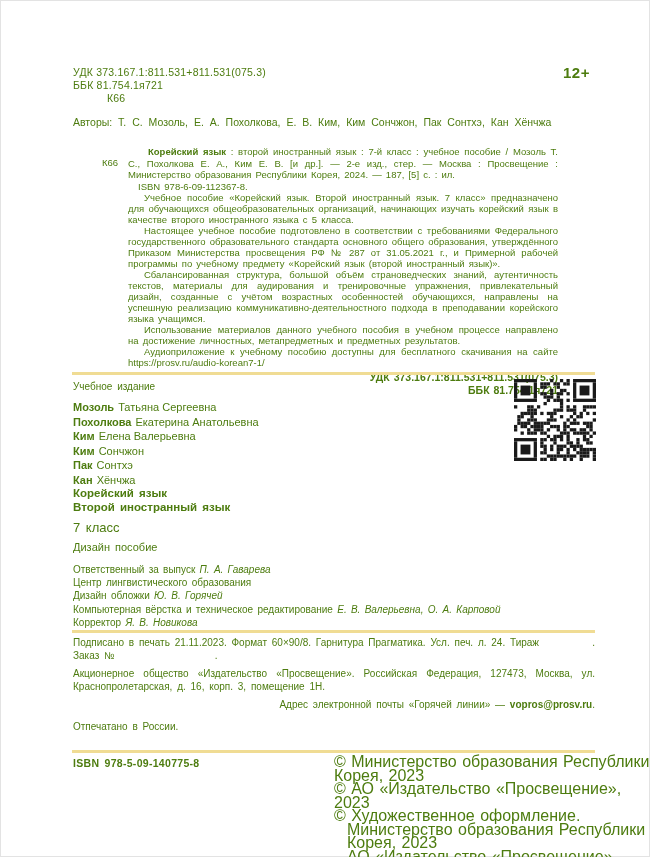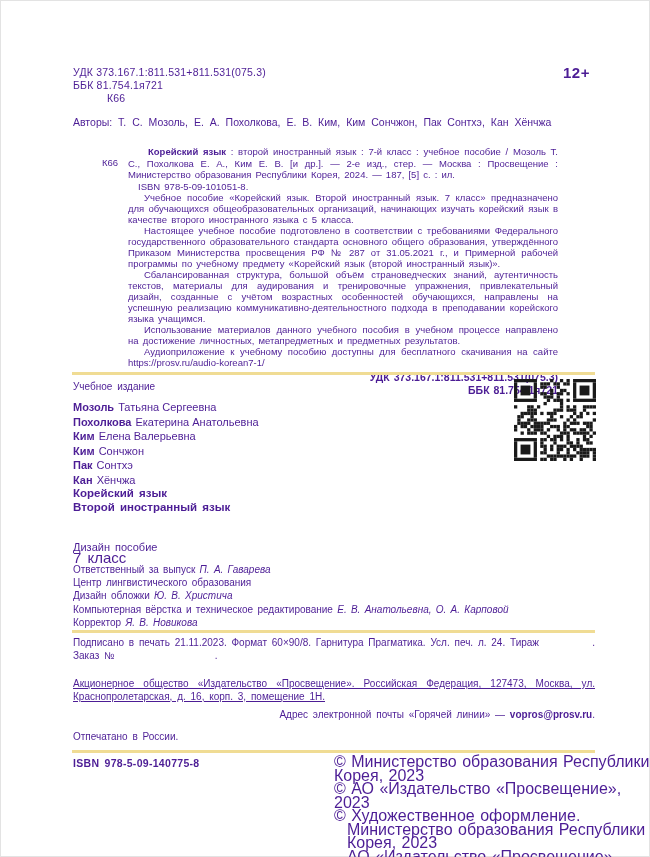--- a/index.html
+++ b/index.html
@@ -3,21 +3,21 @@
 <meta charset="utf-8">
 <style>
   html,body{margin:0;padding:0;background:#ffffff;}
   .page{
     position:relative;
     width:650px;height:857px;
     background:#ffffff;
     box-sizing:border-box;
     box-shadow:inset 0 0 0 1px #e3e3e3;
     font-family:"Liberation Sans","DejaVu Sans",sans-serif;
-    color:#4c1d95;
+    color:#4d7c0f;
     overflow:hidden;
   }
   .abs{position:absolute;}
   
   .top-codes{top:66px;left:73px;font-size:10.5px;line-height:13px;letter-spacing:.2px;}
   .top-codes .c3{padding-left:34px;}
   .age-badge{top:64px;left:563px;font-size:15px;font-weight:bold;letter-spacing:.5px;}
   .authors-line{top:116px;left:73px;width:522px;font-size:10.5px;word-spacing:3px;}
   
   .biblio{top:146px;left:128px;width:430px;font-size:9.5px;line-height:11.5px;text-align:justify;word-spacing:1.5px;}
@@ -32,28 +32,28 @@
   .rule1{top:372px;}
   .rule2{top:630px;}
   .rule3{top:750px;}
   
   .edition-label{top:381px;left:73px;font-size:10px;word-spacing:2px;}
   .qr{top:379px;left:514px;width:82px;height:82px;}
   .qr svg{display:block;}
   .authors-list{top:400px;left:73px;font-size:11px;line-height:14.5px;}
   .authors-list b{margin-right:4px;}
   .title-block{top:486px;left:73px;font-size:11.5px;font-weight:bold;line-height:14px;word-spacing:2px;}
-  .grade{top:520px;left:73px;font-size:15px;word-spacing:2px;margin-top:29px;}
+  .grade{top:520px;left:73px;font-size:13px;word-spacing:2px;}
   .booktype{top:541px;left:73px;font-size:11px;word-spacing:2px;}
   .credits{top:563px;left:73px;width:522px;font-size:10px;line-height:13.2px;word-spacing:1.5px;}
   
   .print-info{top:637px;left:73px;width:522px;font-size:10px;line-height:12.5px;word-spacing:2px;}
   .spread{display:flex;justify-content:space-between;}
   .order-line .dot-gap{display:inline-block;width:100px;}
-  .print-info .pub{margin-top:16px;text-align:justify;text-decoration:underline;}
+  .print-info .pub{margin-top:6px;text-align:justify;}
   .print-info .email-line{margin-top:6px;text-align:right;}
   .print-info .printed{margin-top:9px;}
   
   .isbn-bottom{top:757px;left:73px;font-size:10.5px;font-weight:bold;letter-spacing:.3px;word-spacing:2px;}
   .copyrights{top:755px;left:334px;font-size:16px;line-height:13.5px;word-spacing:1px;}
   .copyrights .indent{padding-left:13px;}
   i{font-style:italic;}
 </style>
 </head>
 <body>
@@ -67,21 +67,21 @@
   </div>
 
   <div class="abs age-badge">12+</div>
 
   <div class="abs authors-line">Авторы: Т. С. Мозоль, Е. А. Похолкова, Е. В. Ким, Ким Сончжон, Пак Сонтхэ, Кан Хёнчжа</div>
 
   <div class="abs biblio">
     <div class="card">
       <span class="card-code">К66</span>
       <p class="card-text"><b>Корейский язык</b><span> : второй иностранный язык : 7-й класс : учебное пособие / Мозоль Т. С., Похолкова Е. А., Ким Е. В. [и др.]. — 2-е изд., стер. — Москва : Просвещение : Министерство образования Республики Корея, 2024. — 187, [5] с. : ил.</span></p>
-      <p class="card-isbn">ISBN 978-5-09-101051-8.</p>
+      <p class="card-isbn">ISBN 978-6-09-112367-8.</p>
     </div>
     <p class="ann">Учебное пособие «Корейский язык. Второй иностранный язык. 7 класс» предназначено для обучающихся общеобразовательных организаций, начинающих изучать корейский язык в качестве второго иностранного языка с 5 класса.</p>
     <p class="ann">Настоящее учебное пособие подготовлено в соответствии с требованиями Федерального государственного образовательного стандарта основного общего образования, утверждённого Приказом Министерства просвещения РФ № 287 от 31.05.2021 г., и Примерной рабочей программы по учебному предмету «Корейский язык (второй иностранный язык)».</p>
     <p class="ann">Сбалансированная структура, большой объём страноведческих знаний, аутентичность текстов, материалы для аудирования и тренировочные упражнения, привлекательный дизайн, созданные с учётом возрастных особенностей обучающихся, направлены на успешную реализацию коммуникативно-деятельностного подхода в преподавании корейского языка учащимся.</p>
     <p class="ann">Использование материалов данного учебного пособия в учебном процессе направлено на достижение личностных, метапредметных и предметных результатов.</p>
     <p class="ann">Аудиоприложение к учебному пособию доступны для бесплатного скачивания на сайте https://prosv.ru/audio-korean7-1/</p>
     <div class="codes">
       <div>УДК 373.167.1:811.531+811.531(075.3)</div>
       <div>ББК 81.754.1я721</div>
     </div>
@@ -341,22 +341,22 @@
     <div>Корейский язык</div>
     <div>Второй иностранный язык</div>
   </div>
 
   <div class="abs grade">7 класс</div>
   <div class="abs booktype">Дизайн пособие</div>
 
   <div class="abs credits">
     <div class="credit-line"><span>Ответственный за выпуск </span><i>П. А. Гаварева</i></div>
     <div class="credit-line"><span>Центр лингвистического образования</span><i></i></div>
-    <div class="credit-line"><span>Дизайн обложки  </span><i>Ю. В. Христича</i></div>
-    <div class="credit-line"><span>Компьютерная вёрстка и техническое редактирование </span><i>Е. В. Анатольевна, О. А. Карповой</i></div>
+    <div class="credit-line"><span>Дизайн обложки  </span><i>Ю. В. Горячей</i></div>
+    <div class="credit-line"><span>Компьютерная вёрстка и техническое редактирование </span><i>Е. В. Валерьевна, О. А. Карповой</i></div>
     <div class="credit-line"><span>Корректор </span><i>Я. В. Новикова</i></div>
   </div>
 
   <div class="abs rule rule2"></div>
 
   <div class="abs print-info">
     <div class="spread">
       <span>Подписано в печать 21.11.2023. Формат 60×90/8. Гарнитура Прагматика. Усл. печ. л. 24. Тираж</span>
         <span>.</span>
     </div>

